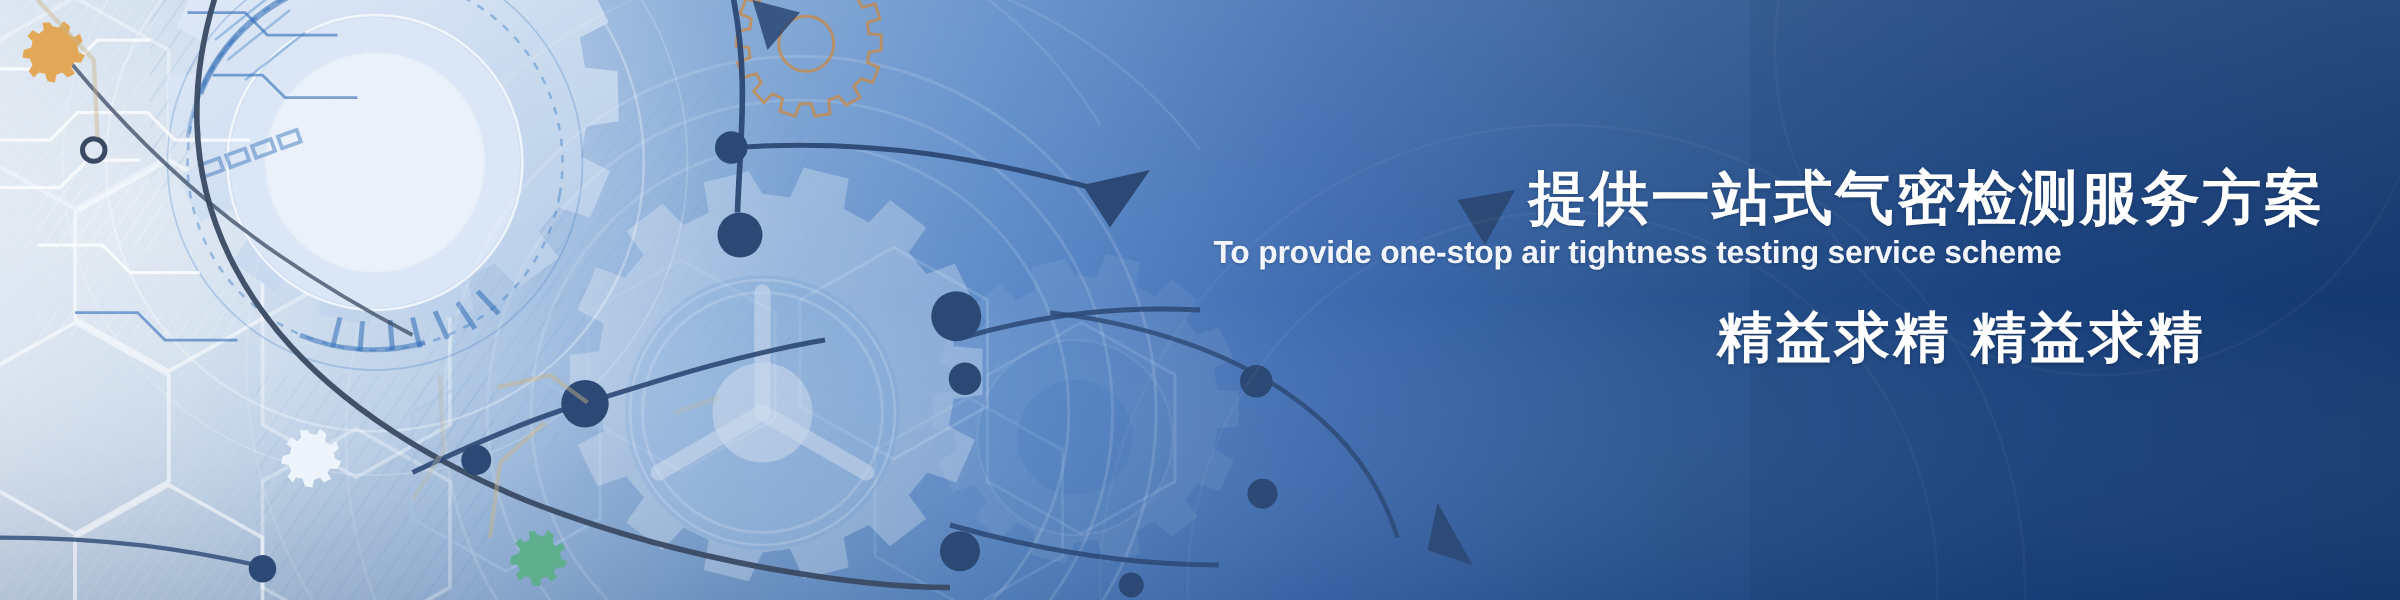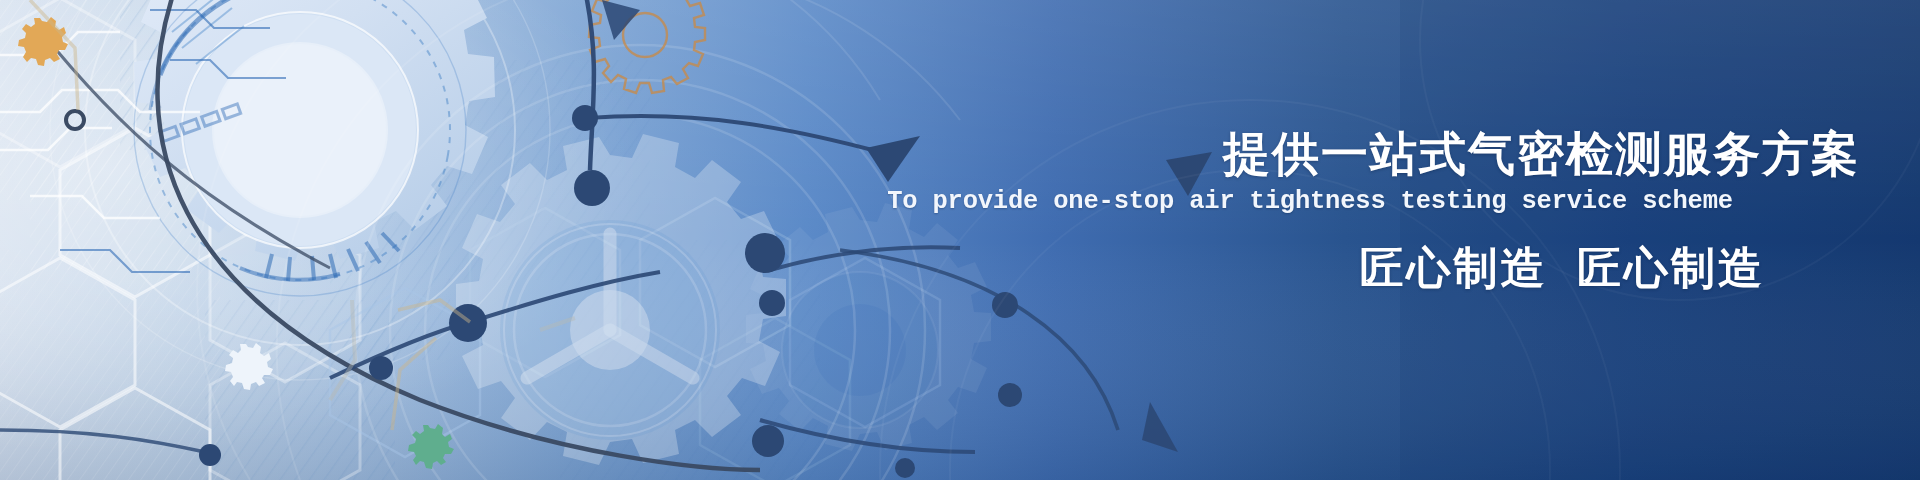--- a/index.html
+++ b/index.html
@@ -1,21 +1,21 @@
 <!DOCTYPE html>
 <html><head>
 <meta charset="utf-8">
 <style>
   html,body{margin:0;padding:0;background:#0e2d5e;}
   *{box-sizing:border-box;}
   .banner{
     position:relative;
     width:1920px;height:480px;
     overflow:hidden;
-    font-family:Liberation Mono, monospace;
+    font-family:Liberation Sans, sans-serif;
     background:#0f766e;
   }
   .layer{position:absolute;inset:0;}
   svg.layer{display:block;width:1920px;height:480px;}
 
   
   .text-block{
     position:absolute;
     left:0;top:0;width:1920px;height:480px;
     pointer-events:none;
@@ -372,16 +372,16 @@
         <circle cx="1680" cy="40" r="260"></circle>
       </g>
 
       <rect x="1400" y="0" width="520" height="480" fill="#0f2f60" opacity="0.12"></rect>
     </g>
   </svg>
 
   <div class="text-block">
     <div class="headline-cn">提供一站式气密检测服务方案</div>
     <div class="headline-en">To provide one-stop air tightness testing service scheme</div>
-    <div class="headline-slogan">匠心制造  匠心制造</div>
+    <div class="headline-slogan">精益求精  精益求精</div>
   </div>
 
 </div>
 
 </body></html>

